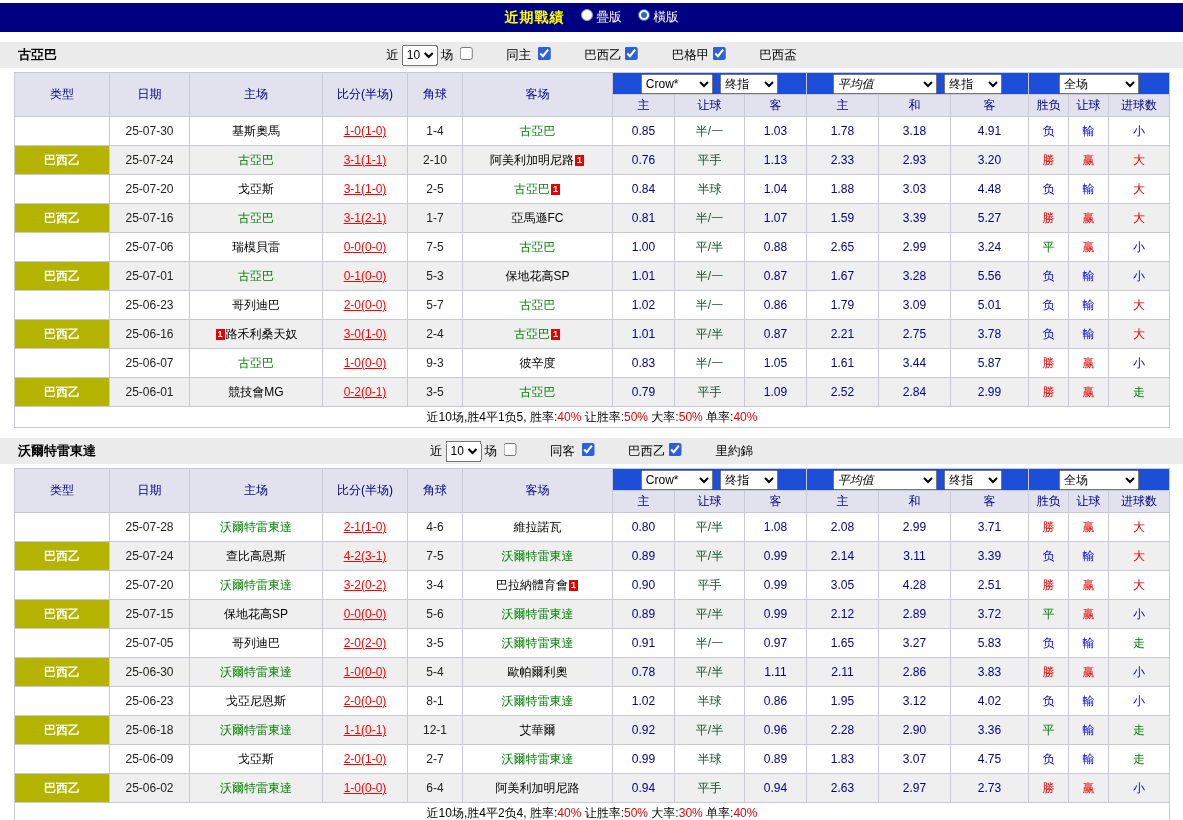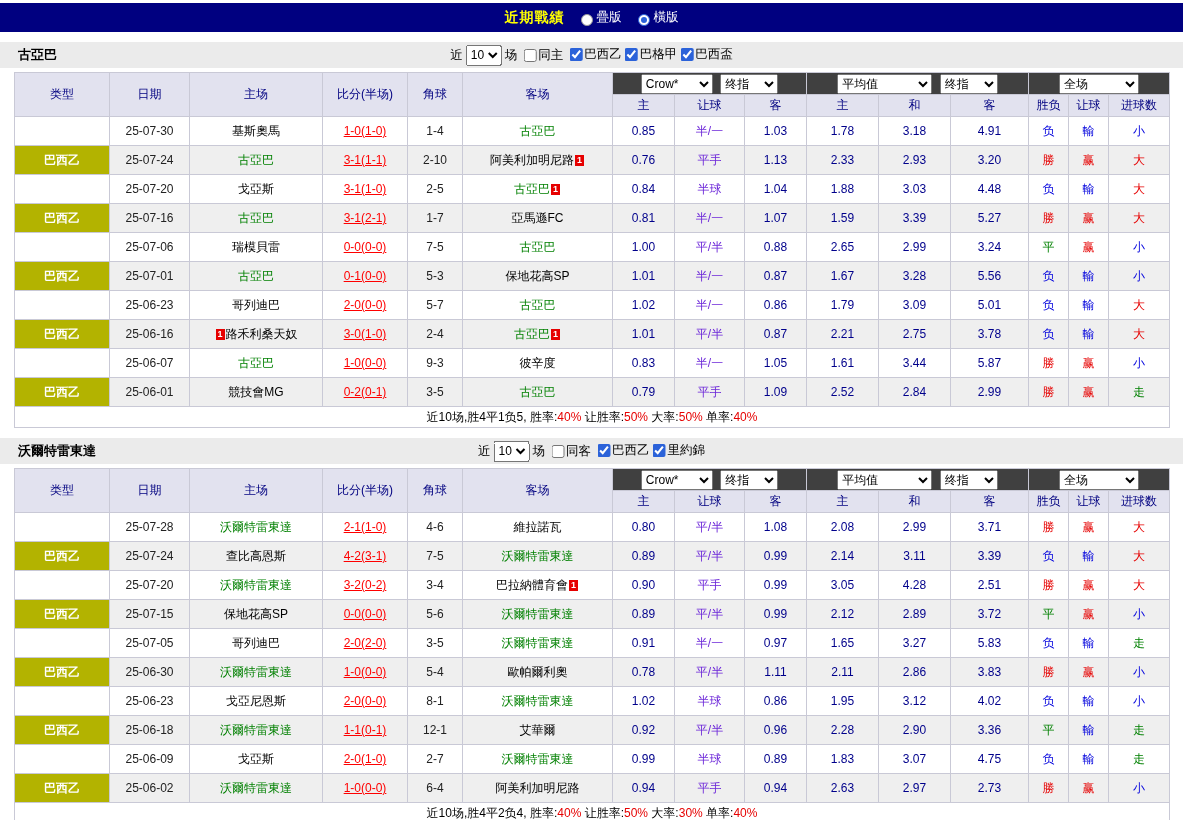--- a/index.html
+++ b/index.html
@@ -2,47 +2,47 @@
 <html><head>
 <meta charset="utf-8">
 <style>
   * { box-sizing: border-box; }
   html,body { margin:0; padding:0; background:#fff; }
   body { width:1183px; font-family:"Liberation Sans","DejaVu Sans",sans-serif; color:#222; }
 
   
   .topbar { margin-top:3px; height:29px; background:#000080; display:flex; align-items:center; justify-content:center; gap:16px; }
   .topbar .title { color:#ffff00; font-weight:bold; font-size:14px; letter-spacing:1px; }
-  .vradio { display:inline-flex; align-items:flex-end; gap:4px; color:#fff; font-size:12.5px; cursor:pointer; }
+  .vradio { display:inline-flex; align-items:flex-start; gap:4px; color:#fff; font-size:12.5px; cursor:pointer; }
   .rdot { width:12px; height:12px; border-radius:50%; background:#fff; border:1px solid #9a9a9a; display:inline-block; position:relative; }
   .rdot.on { border-color:#2b62d9; }
   .rdot.on::after { content:""; position:absolute; left:2px; top:2px; width:6px; height:6px; border-radius:50%; background:#2b62d9; }
 
   
   .secbar { height:26px; background:#ebebeb; display:flex; align-items:center; position:relative; padding:0 18px; margin-top:10px; }
   .secbar:first-of-type { margin-top:9px; }
   .team { font-weight:bold; font-size:13px; color:#000; }
   .controls { position:absolute; left:50%; transform:translateX(-50%); display:flex; align-items:center; gap:3px; font-size:12.5px; color:#000; white-space:nowrap; }
   .controls select { font-size:12px; height:21px; font-family:inherit; }
-  .chk { display:inline-flex; align-items:center; margin-left:3px; cursor:pointer; }
+  .chk { display:inline-flex; align-items:flex-start; margin-left:3px; cursor:pointer;gap:32px; }
   input[type=checkbox] { width:13px; height:13px; accent-color:#2b62d9; margin:0 2px 0 0; }
 
   
   table.grid { border-collapse:collapse; table-layout:fixed; width:1155px; margin:4px 14px 0; font-size:12px; }
   .grid th, .grid td { border:1px solid #c9c9d6; text-align:center; padding:0 1px; overflow:hidden; white-space:nowrap; }
   .grid thead th { background:#e2e2ef; color:#000080; font-weight:normal; height:22px; font-size:12px; }
-  .grid thead th.selcell { background:#404040; }
+  .grid thead th.selcell { background:#1d4ed8; }
   .grid thead select { font-size:12px; height:20px; font-family:inherit; margin:0 2px; }
-  .sel-s { width:58px; } .sel-m { width:72px; } .sel-l { width:95px; } .sel-f { width:80px; }
+  .sel-s { width:58px; } .sel-m { width:72px; } .sel-l { width:104px;font-style:italic; } .sel-f { width:80px; }
   .grid tbody td { height:29px; background:#fff; }
   .grid tbody tr.alt td { background:#efefef; }
   td.league, .grid tbody tr.alt td.league { background:#b3b300; color:#fff; font-weight:bold; }
   td.score { color:#ff0000;text-decoration:underline; }
   td.odds { color:#00008b; }
-  td.hcap { color:#6d28d9; }
+  td.hcap { color:#14532d; }
   .tname { color:#000; text-decoration:none; }
   .tname.focus { color:#008000; }
   .badge { display:inline-block; background:#e60000; color:#fff; font-size:9px; font-weight:bold; line-height:11px; width:9px; height:11px; margin:0 1px; vertical-align:1px; }
   td.r-red { color:#e60000; } td.r-blue { color:#0000dd; } td.r-green { color:#008000; }
   td.summary { height:21px; background:#fff; font-size:12px; color:#000; }
   .summary .sred { color:#e60000;margin-top:32px; }
 </style>
 </head>
 <body>
 

